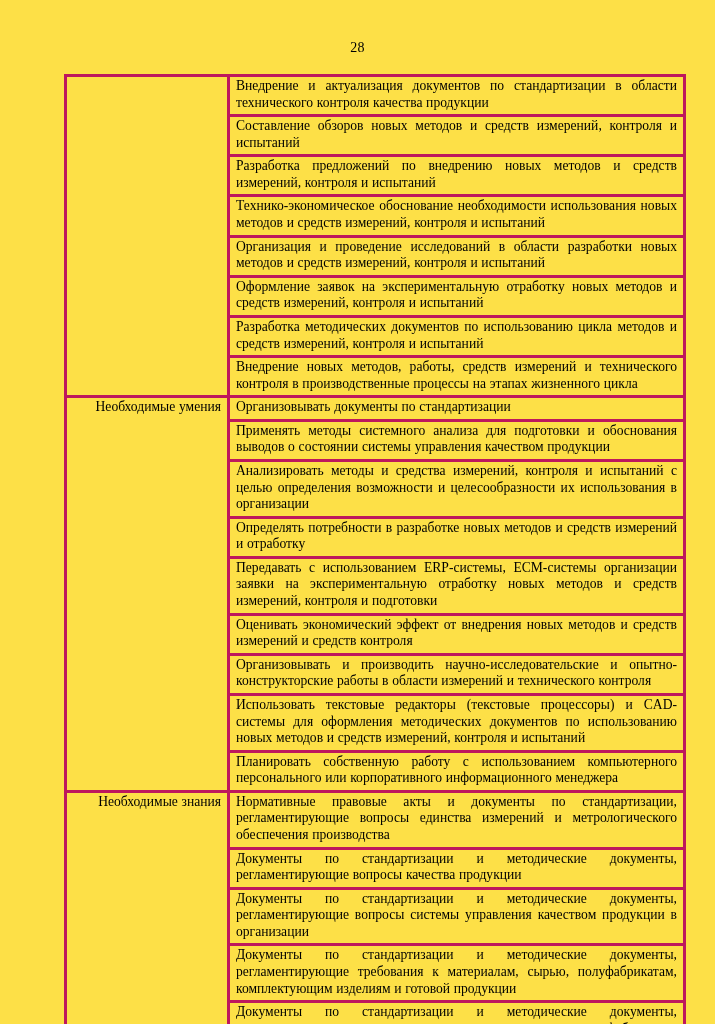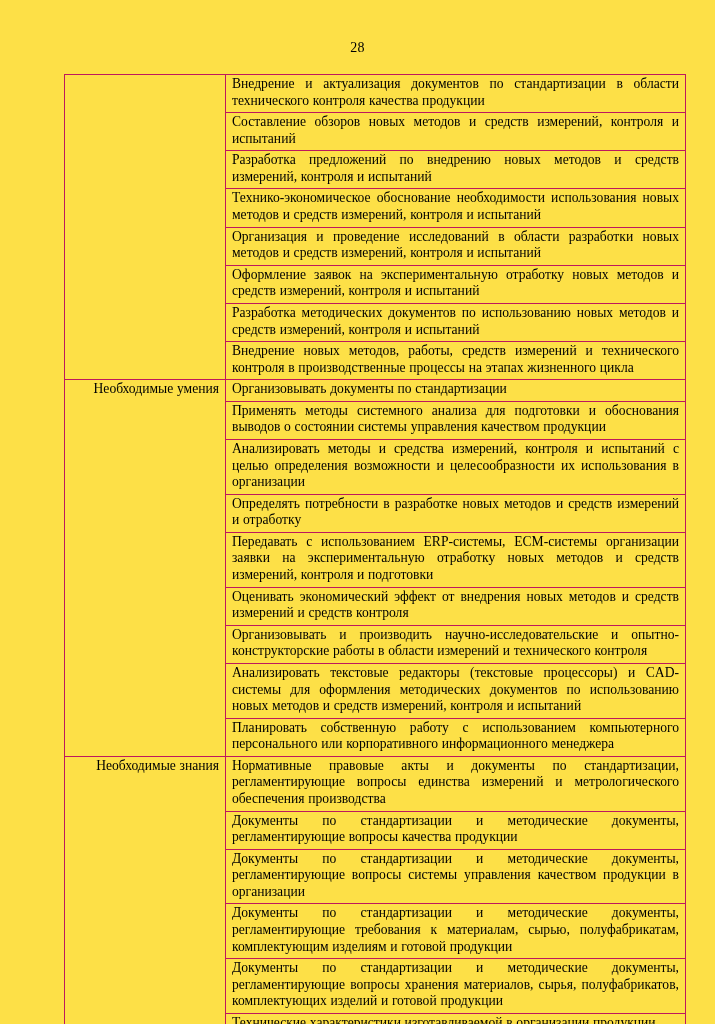--- a/index.html
+++ b/index.html
@@ -28,21 +28,21 @@
   }
   table.doc-table {
     position: absolute;
     top: 74px;
     left: 64px;
     width: 622px;
     border-collapse: collapse;
     table-layout: fixed;
   }
   table.doc-table td {
-    border: 1px solid #be185d;
+    border: 3px solid #be185d;
     vertical-align: top;
     font-size: 13.6px;
     line-height: 1.22;
     padding: 1px 6px 3px 6px;
     word-spacing: 0.3px;
   }
   td.label-cell {
     width: 148px;
     text-align: right;
     white-space: nowrap;
@@ -73,21 +73,21 @@
         <tr>
           <td class="item-cell">Технико-экономическое обоснование необходимости использования новых методов и средств измерений, контроля и испытаний</td>
         </tr>
         <tr>
           <td class="item-cell">Организация и проведение исследований в области разработки новых методов и средств измерений, контроля и испытаний</td>
         </tr>
         <tr>
           <td class="item-cell">Оформление заявок на экспериментальную отработку новых методов и средств измерений, контроля и испытаний</td>
         </tr>
         <tr>
-          <td class="item-cell">Разработка методических документов по использованию новых методов и средств измерений, контроля и испытаний</td>
+          <td class="item-cell">Разработка методических документов по использованию цикла методов и средств измерений, контроля и испытаний</td>
         </tr>
         <tr>
           <td class="item-cell">Внедрение новых методов, работы, средств измерений и технического контроля в производственные процессы на этапах жизненного цикла</td>
         </tr>
         <tr>
           <td class="label-cell" rowspan="9">Необходимые умения</td>
           <td class="item-cell">Организовывать документы по стандартизации</td>
         </tr>
         <tr>
           <td class="item-cell">Применять методы системного анализа для подготовки и обоснования выводов о состоянии системы управления качеством продукции</td>
@@ -101,21 +101,21 @@
         <tr>
           <td class="item-cell">Передавать с использованием ERP-системы, ECM-системы организации заявки на экспериментальную отработку новых методов и средств измерений, контроля и подготовки</td>
         </tr>
         <tr>
           <td class="item-cell">Оценивать экономический эффект от внедрения новых методов и средств измерений и средств контроля</td>
         </tr>
         <tr>
           <td class="item-cell">Организовывать и производить научно-исследовательские и опытно-конструкторские работы в области измерений и технического контроля</td>
         </tr>
         <tr>
-          <td class="item-cell">Анализировать текстовые редакторы (текстовые процессоры) и CAD-системы для оформления методических документов по использованию новых методов и средств измерений, контроля и испытаний</td>
+          <td class="item-cell">Использовать текстовые редакторы (текстовые процессоры) и CAD-системы для оформления методических документов по использованию новых методов и средств измерений, контроля и испытаний</td>
         </tr>
         <tr>
           <td class="item-cell">Планировать собственную работу с использованием компьютерного персонального или корпоративного информационного менеджера</td>
         </tr>
         <tr>
           <td class="label-cell" rowspan="6">Необходимые знания</td>
           <td class="item-cell">Нормативные правовые акты и документы по стандартизации, регламентирующие вопросы единства измерений и метрологического обеспечения производства</td>
         </tr>
         <tr>
           <td class="item-cell">Документы по стандартизации и методические документы, регламентирующие вопросы качества продукции</td>

